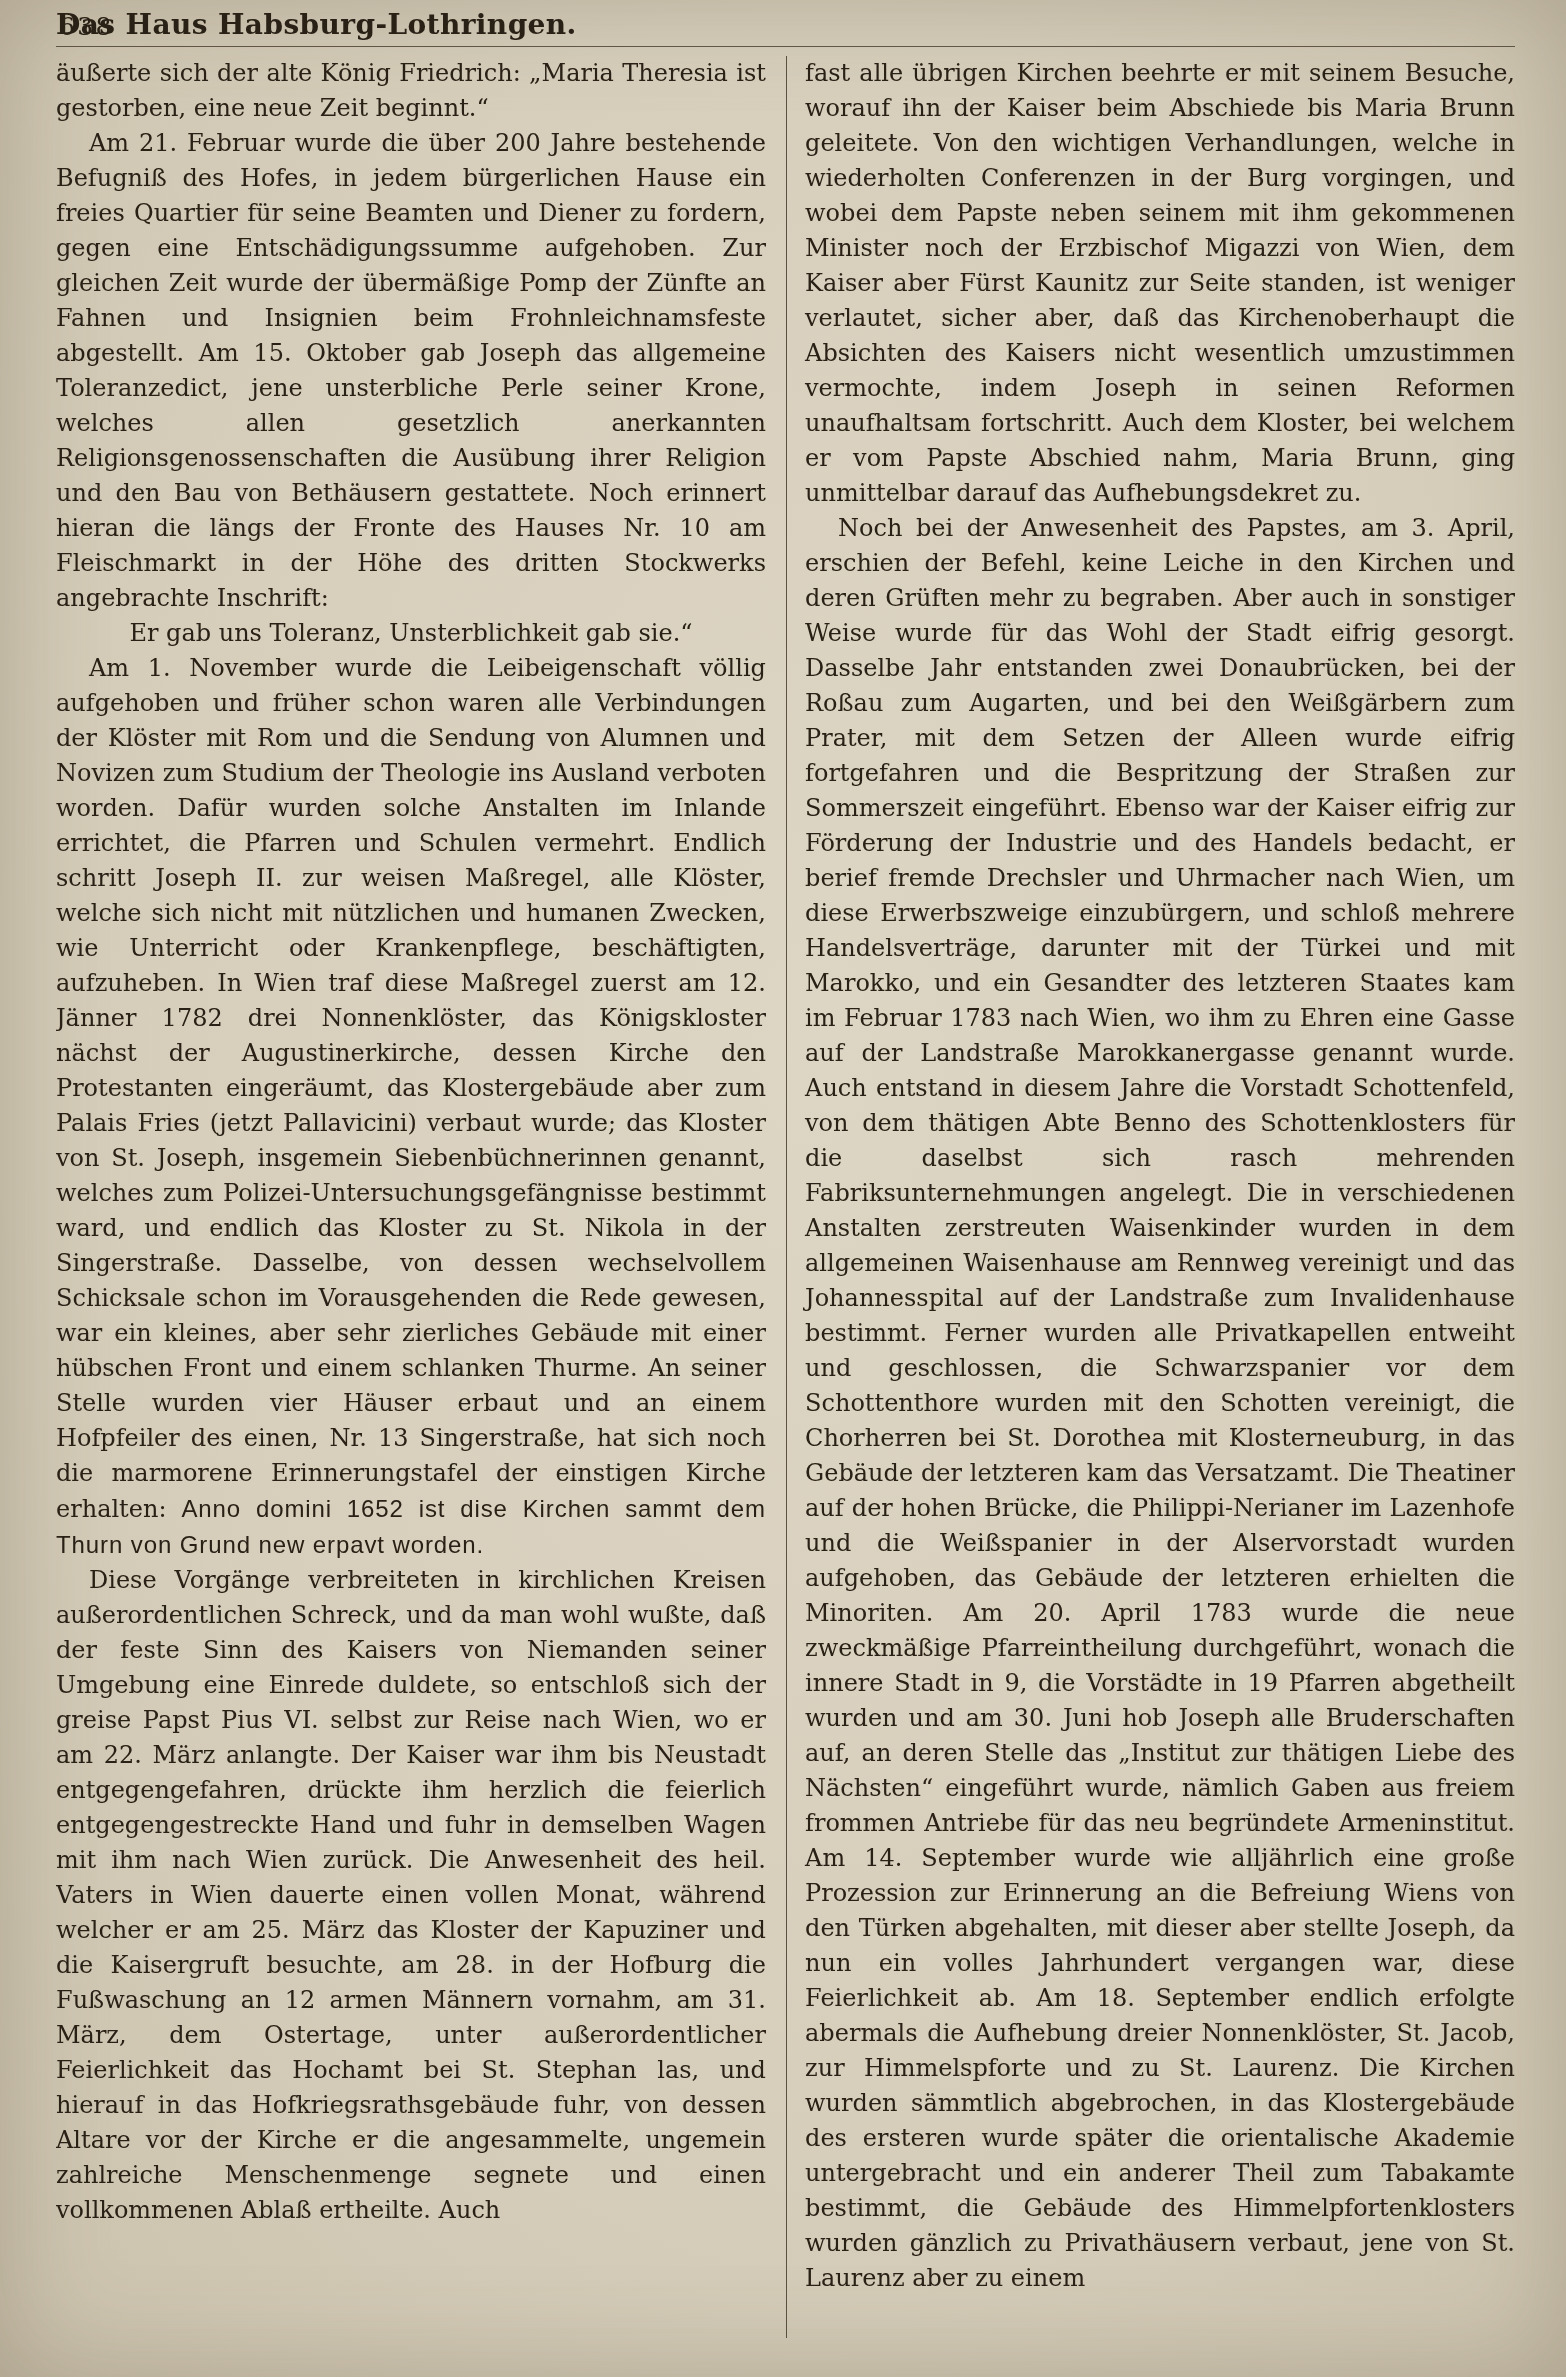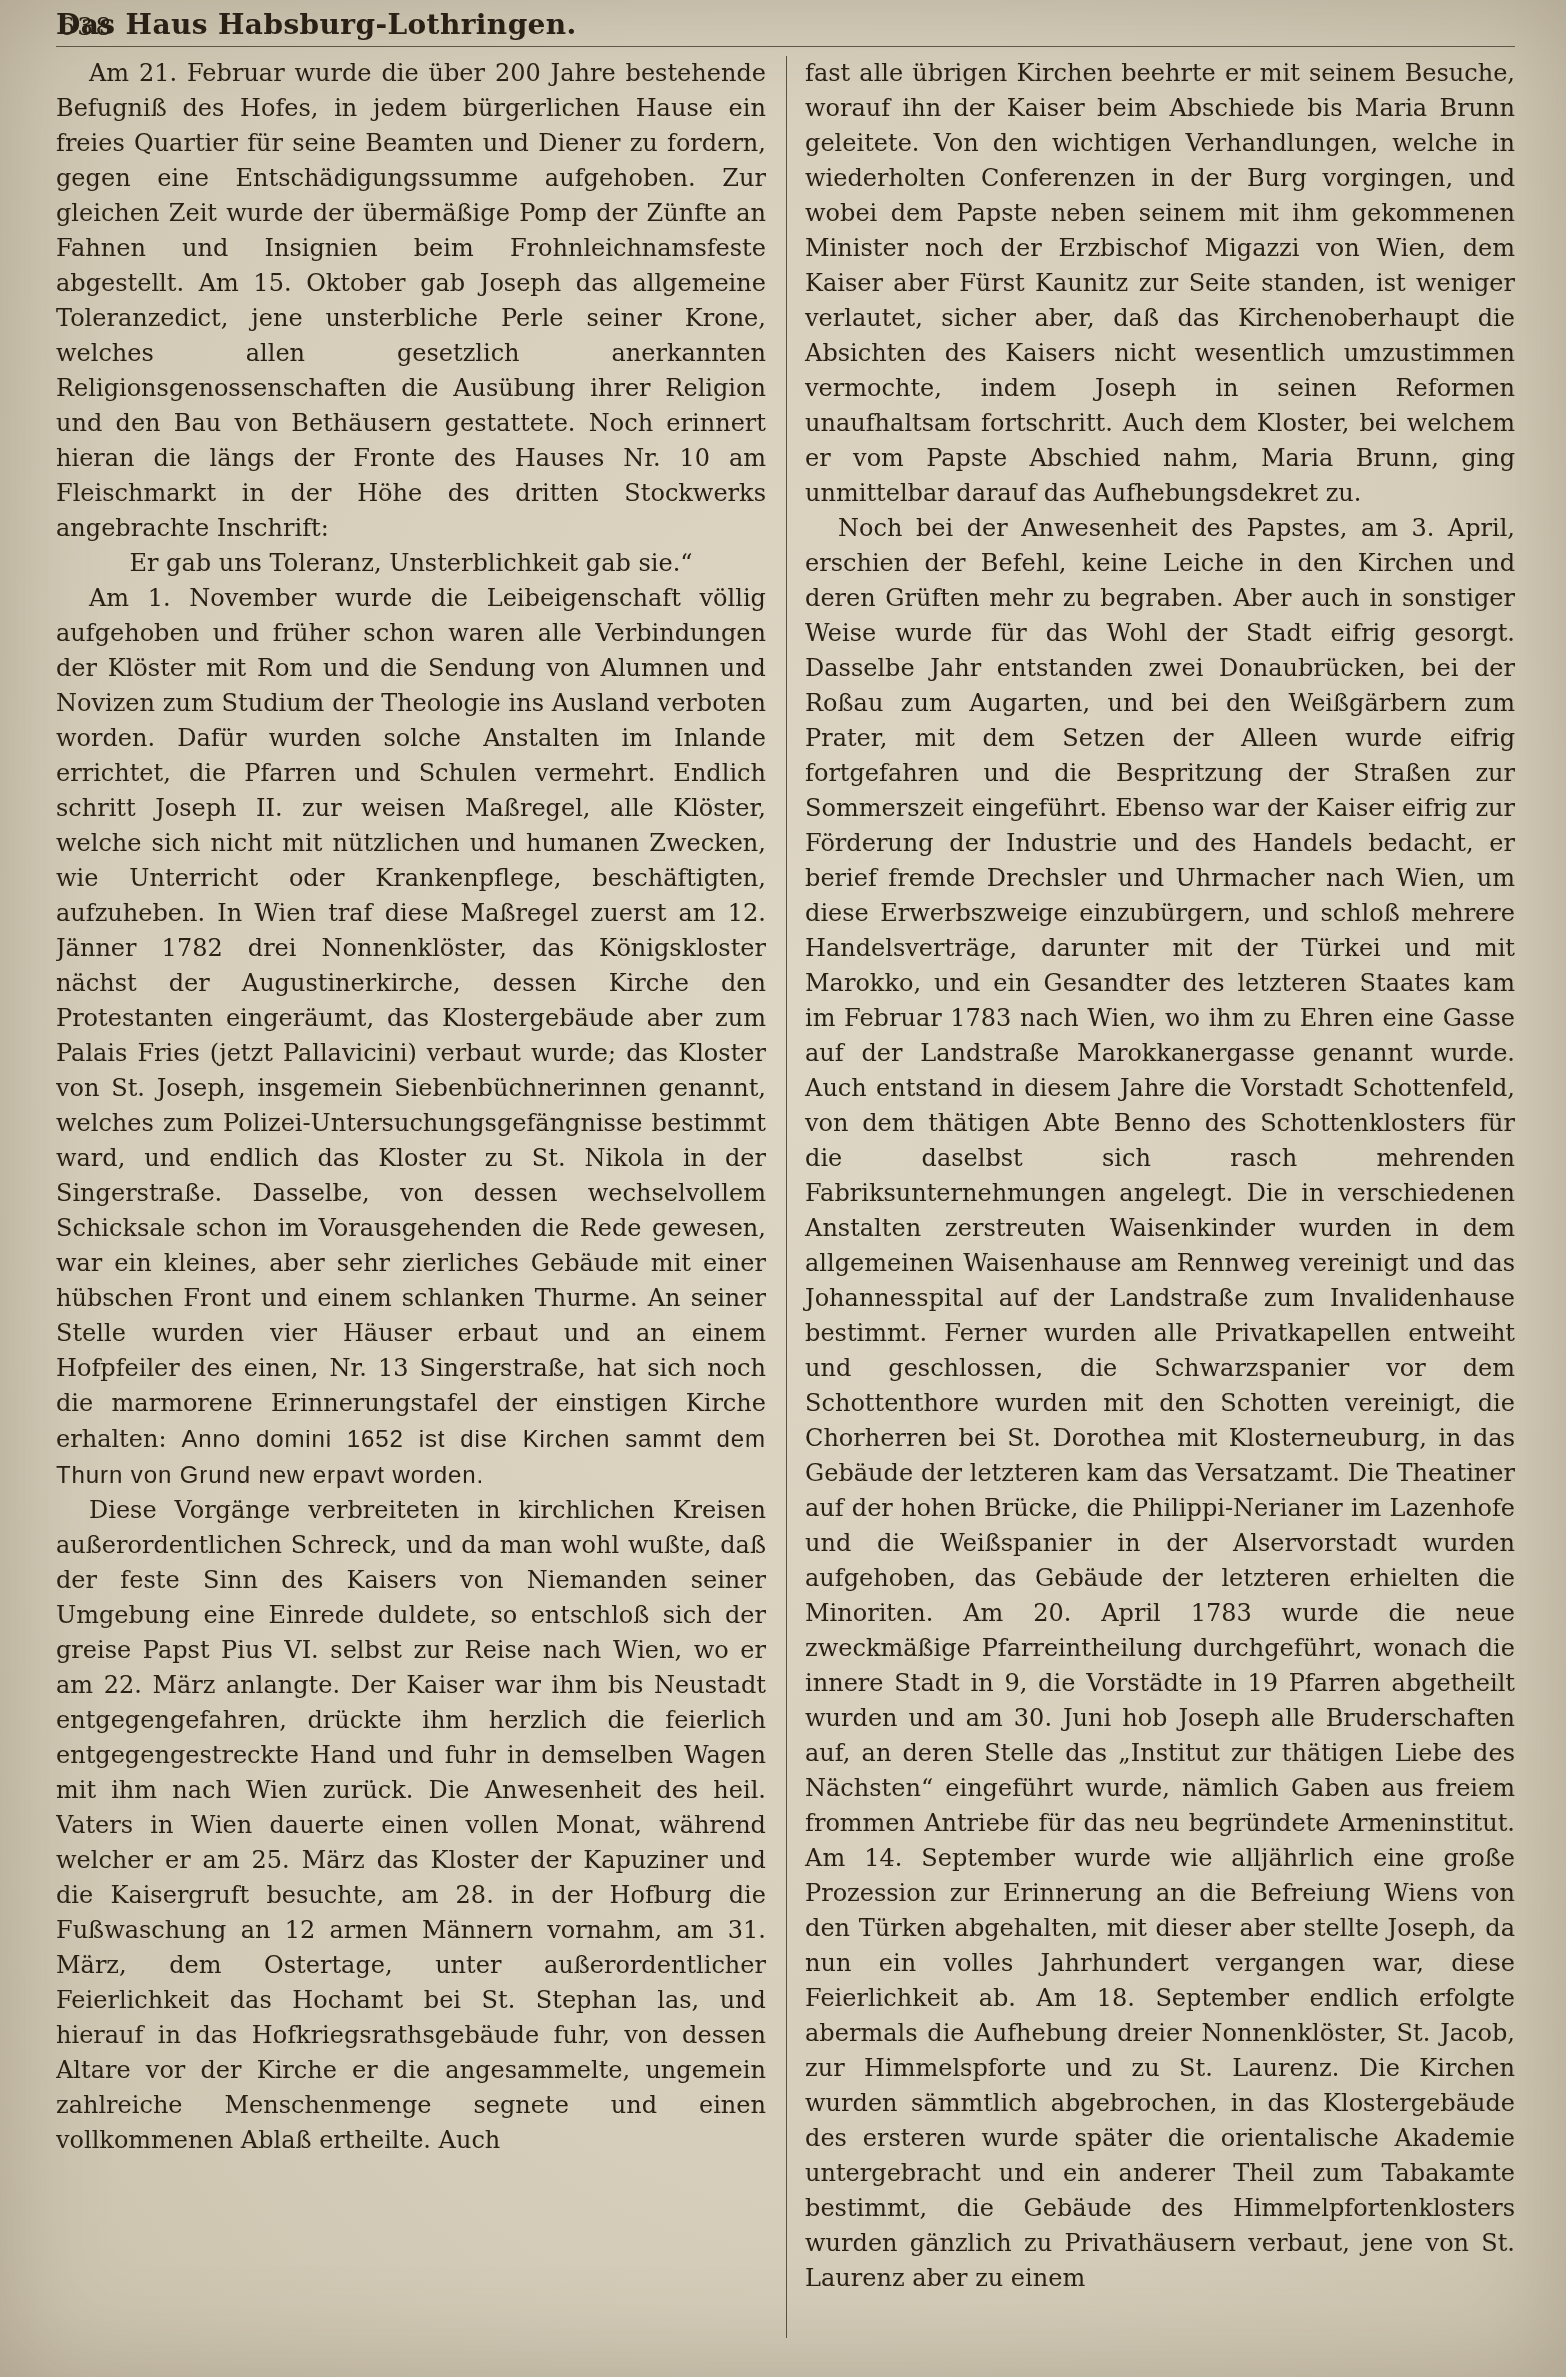--- a/index.html
+++ b/index.html
@@ -88,20 +88,21 @@
   <div class="running-head">
     <span class="pagenum">638</span>
     <span class="head-title">Das Haus Habsburg-Lothringen.</span>
   </div>
 
   <div class="head-rule"></div>
 
   <div class="text-body">
 
     <div class="col col-left">
+      <p class="cont">äußerte sich der alte König Friedrich: „Maria Theresia ist gestorben, eine neue Zeit beginnt.“</p>
       <p class="ind">Am 21. Februar wurde die über 200 Jahre bestehende Befugniß des Hofes, in jedem bürgerlichen Hause ein freies Quartier für seine Beamten und Diener zu fordern, gegen eine Entschädigungssumme aufgehoben. Zur gleichen Zeit wurde der übermäßige Pomp der Zünfte an Fahnen und Insignien beim Frohnleichnamsfeste abgestellt. Am 15. Oktober gab Joseph das allgemeine Toleranzedict, jene unsterbliche Perle seiner Krone, welches allen gesetzlich anerkannten Religionsgenossenschaften die Ausübung ihrer Religion und den Bau von Bethäusern gestattete. Noch erinnert hieran die längs der Fronte des Hauses Nr. 10 am Fleischmarkt in der Höhe des dritten Stockwerks angebrachte Inschrift:</p>
       <div class="verse">
         <div class="verse-line">Er gab uns Toleranz, Unsterblichkeit gab sie.“</div>
       </div>
       <p class="ind"><span>Am 1. November wurde die Leibeigenschaft völlig aufgehoben und früher schon waren alle Verbindungen der Klöster mit Rom und die Sendung von Alumnen und Novizen zum Studium der Theologie ins Ausland verboten worden. Dafür wurden solche Anstalten im Inlande errichtet, die Pfarren und Schulen vermehrt. Endlich schritt Joseph II. zur weisen Maßregel, alle Klöster, welche sich nicht mit nützlichen und humanen Zwecken, wie Unterricht oder Krankenpflege, beschäftigten, aufzuheben. In Wien traf diese Maßregel zuerst am 12. Jänner 1782 drei Nonnenklöster, das Königskloster nächst der Augustinerkirche, dessen Kirche den Protestanten eingeräumt, das Klostergebäude aber zum Palais Fries (jetzt Pallavicini) verbaut wurde; das Kloster von St. Joseph, insgemein Siebenbüchnerinnen genannt, welches zum Polizei-Untersuchungsgefängnisse bestimmt ward, und endlich das Kloster zu St. Nikola in der Singerstraße. Dasselbe, von dessen wechselvollem Schicksale schon im Vorausgehenden die Rede gewesen, war ein kleines, aber sehr zierliches Gebäude mit einer hübschen Front und einem schlanken Thurme. An seiner Stelle wurden vier Häuser erbaut und an einem Hofpfeiler des einen, Nr. 13 Singerstraße, hat sich noch die marmorene Erinnerungstafel der einstigen Kirche erhalten:</span> <span class="antiqua">Anno domini 1652 ist dise Kirchen sammt dem Thurn von Grund new erpavt worden.</span></p>
       <p class="ind">Diese Vorgänge verbreiteten in kirchlichen Kreisen außerordentlichen Schreck, und da man wohl wußte, daß der feste Sinn des Kaisers von Niemanden seiner Umgebung eine Einrede duldete, so entschloß sich der greise Papst Pius VI. selbst zur Reise nach Wien, wo er am 22. März anlangte. Der Kaiser war ihm bis Neustadt entgegengefahren, drückte ihm herzlich die feierlich entgegengestreckte Hand und fuhr in demselben Wagen mit ihm nach Wien zurück. Die Anwesenheit des heil. Vaters in Wien dauerte einen vollen Monat, während welcher er am 25. März das Kloster der Kapuziner und die Kaisergruft besuchte, am 28. in der Hofburg die Fußwaschung an 12 armen Männern vornahm, am 31. März, dem Ostertage, unter außerordentlicher Feierlichkeit das Hochamt bei St. Stephan las, und hierauf in das Hofkriegsrathsgebäude fuhr, von dessen Altare vor der Kirche er die angesammelte, ungemein zahlreiche Menschenmenge segnete und einen vollkommenen Ablaß ertheilte. Auch</p>
     </div>
 
     <div class="col-rule"></div>
 

